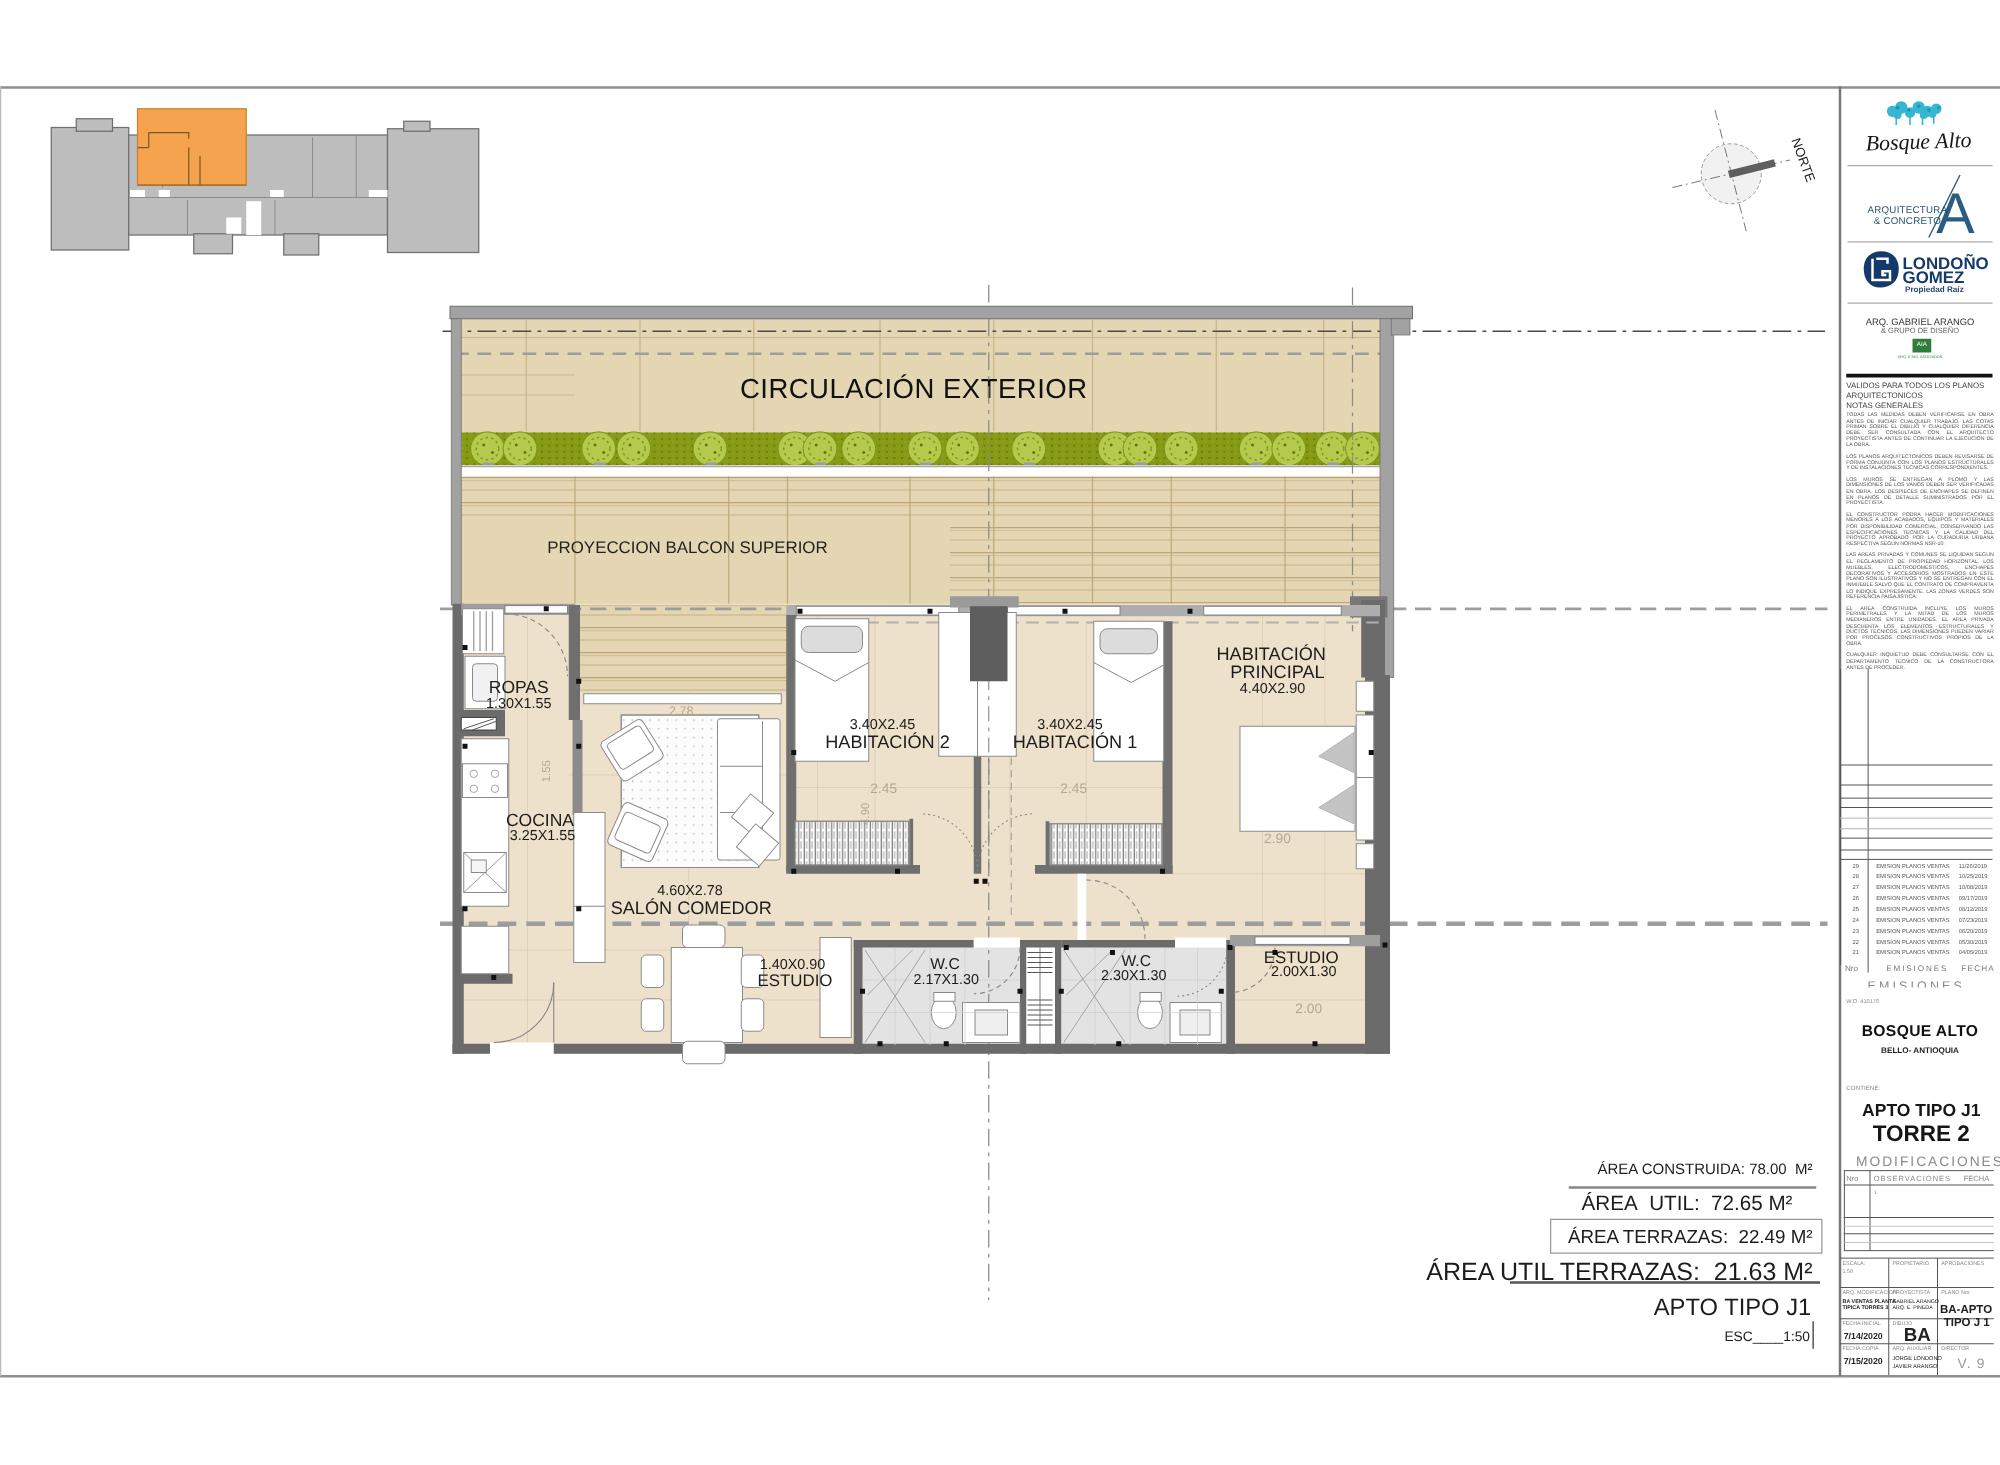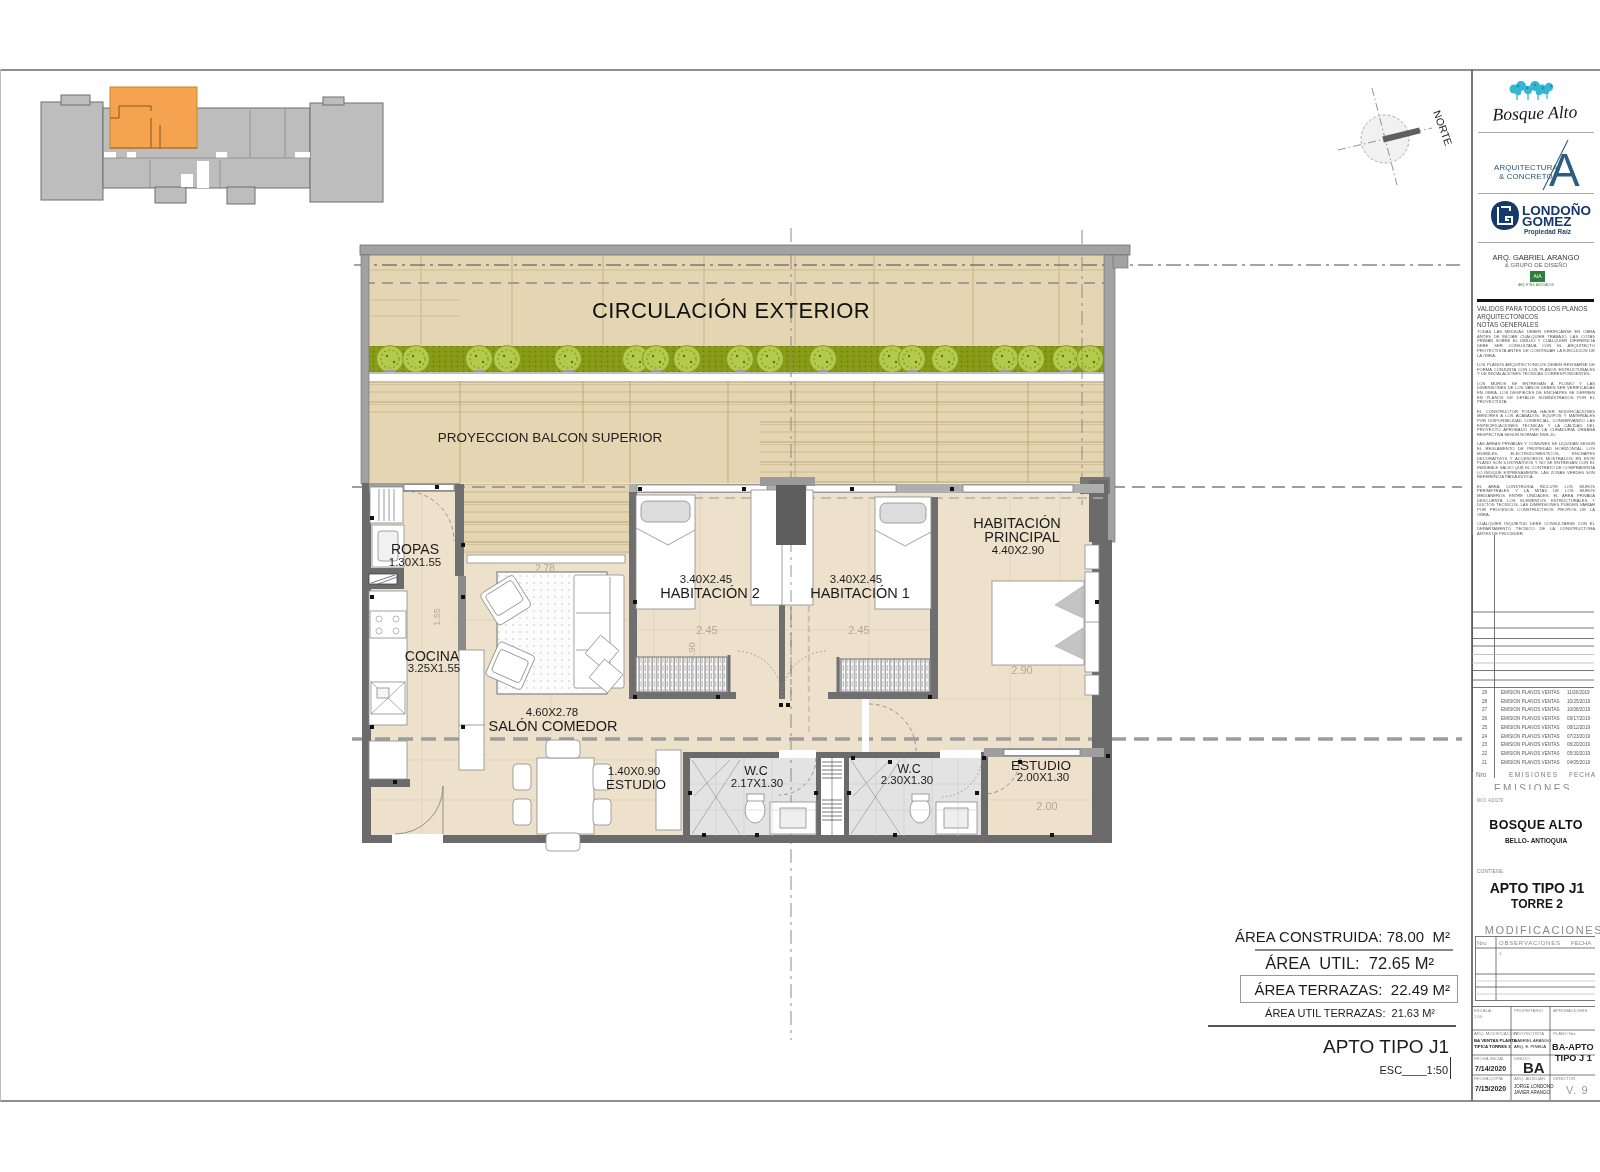--- a/index.html
+++ b/index.html
@@ -445,26 +445,26 @@
  <rect x="847" y="791" width="4" height="4"></rect>
  <rect x="975" y="791" width="4" height="4"></rect>
  <rect x="1106" y="754" width="4" height="4"></rect>
  <rect x="893" y="833" width="4" height="4"></rect>
  <rect x="755" y="833" width="4" height="4"></rect>
  <rect x="702" y="833" width="4" height="4"></rect>
  <rect x="1050" y="833" width="4" height="4"></rect>
 </g>
 </svg>
 
-<div class="lbl" style="right:150px;top:928px;font-size:15px;">ÁREA CONSTRUIDA: 78.00&nbsp; M²</div>
+<div class="lbl" style="right:150px;top:928px;font-size:12px;">ÁREA CONSTRUIDA: 78.00&nbsp; M²</div>
 <div class="abs" style="left:1255px;top:949px;width:198px;height:2px;background:#888;"></div>
 <div class="lbl" style="right:166px;top:954px;font-size:16.5px;">ÁREA&nbsp; UTIL:&nbsp; 72.65 M²</div>
 <div class="abs" style="left:1240px;top:975px;width:216px;height:26px;border:1px solid #999;"></div>
 <div class="lbl" style="right:150px;top:981px;font-size:15px;">ÁREA TERRAZAS:&nbsp; 22.49 M²</div>
-<div class="lbl" style="right:165px;top:1007px;font-size:11px;margin-left:32px;">ÁREA UTIL TERRAZAS:&nbsp; 21.63 M²</div>
+<div class="lbl" style="right:150px;top:1007px;font-size:20px;margin-left:32px;">ÁREA UTIL TERRAZAS:&nbsp; 21.63 M²</div>
 <div class="abs" style="left:1208px;top:1025px;width:248px;height:2px;background:#555;"></div>
 <div class="lbl" style="right:151px;top:1036px;font-size:19px;">APTO TIPO J1</div>
 <div class="lbl" style="right:152px;top:1064px;font-size:11px;">ESC____1:50</div>
 <div class="abs" style="left:1450px;top:1057px;width:1px;height:22px;background:#333;"></div>
 
 <svg class="abs" style="left:1478px;top:76px;" width="120" height="50" viewBox="0 0 120 50">
  <g fill="#35b7d4">
   <circle cx="36" cy="13" r="4.5"></circle>
       <circle cx="43" cy="10" r="5"></circle>
       <circle cx="50" cy="14" r="4.2"></circle>
@@ -581,21 +581,21 @@
  </g>
  <text x="62" y="262" font-size="10" fill="#8a8a8a" letter-spacing="2.5" text-anchor="middle" font-family="Liberation Sans">EMISIONES</text>
 </svg>
 <div class="lbl" style="left:1477px;top:798px;font-size:4.5px;color:#888;">W.O. 410170</div>
 
 <div class="lbl" style="left:1536px;top:818px;font-size:12.5px;font-weight:bold;color:#111;transform:translateX(-50%);letter-spacing:0.3px;">BOSQUE ALTO</div>
 <div class="lbl" style="left:1536px;top:837px;font-size:6.5px;font-weight:bold;color:#222;transform:translateX(-50%);">BELLO- ANTIOQUIA</div>
 
 <div class="lbl" style="left:1477px;top:868px;font-size:5px;color:#888;">CONTIENE:</div>
 <div class="lbl" style="left:1537px;top:880px;font-size:14px;font-weight:bold;color:#161616;transform:translateX(-50%);">APTO TIPO J1</div>
-<div class="lbl" style="left:1537px;top:897px;font-size:12px;font-weight:bold;color:#161616;transform:translateX(-50%);">TORRE 2</div>
+<div class="lbl" style="left:1537px;top:897px;font-size:18px;font-weight:bold;color:#161616;transform:translateX(-50%);">TORRE 2</div>
 
 <div class="lbl" style="left:1536px;top:924px;font-size:11px;color:#8a8a8a;letter-spacing:1.6px;transform:translateX(-50%);padding-left:16px;">MODIFICACIONES</div>
 <svg class="abs" style="left:1471px;top:930px;" width="129" height="172" viewBox="0 0 129 172">
  <g stroke="#555" stroke-width="0.8">
   <line x1="4" y1="6.5" x2="124" y2="6.5"></line>
   <line x1="4" y1="18" x2="124" y2="18"></line>
   <line x1="4" y1="44" x2="124" y2="44"></line>
   <line x1="4" y1="57" x2="124" y2="57"></line>
   <line x1="4" y1="70.5" x2="124" y2="70.5"></line>
   <line x1="4.5" y1="6.5" x2="4.5" y2="70.5"></line>

